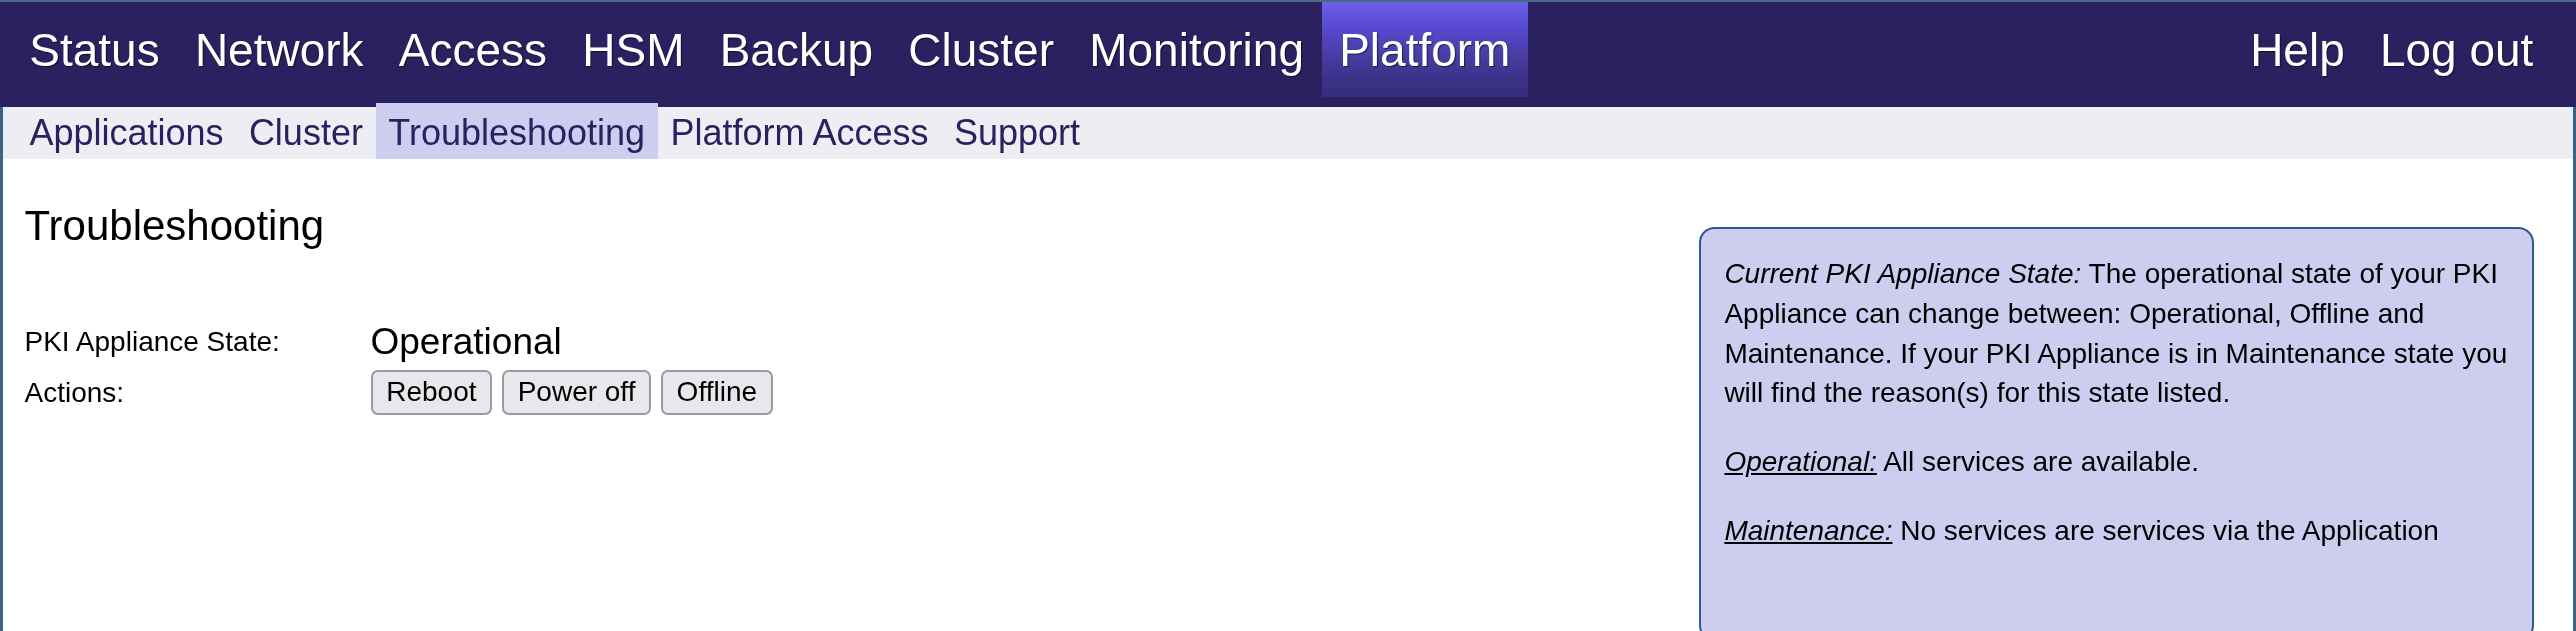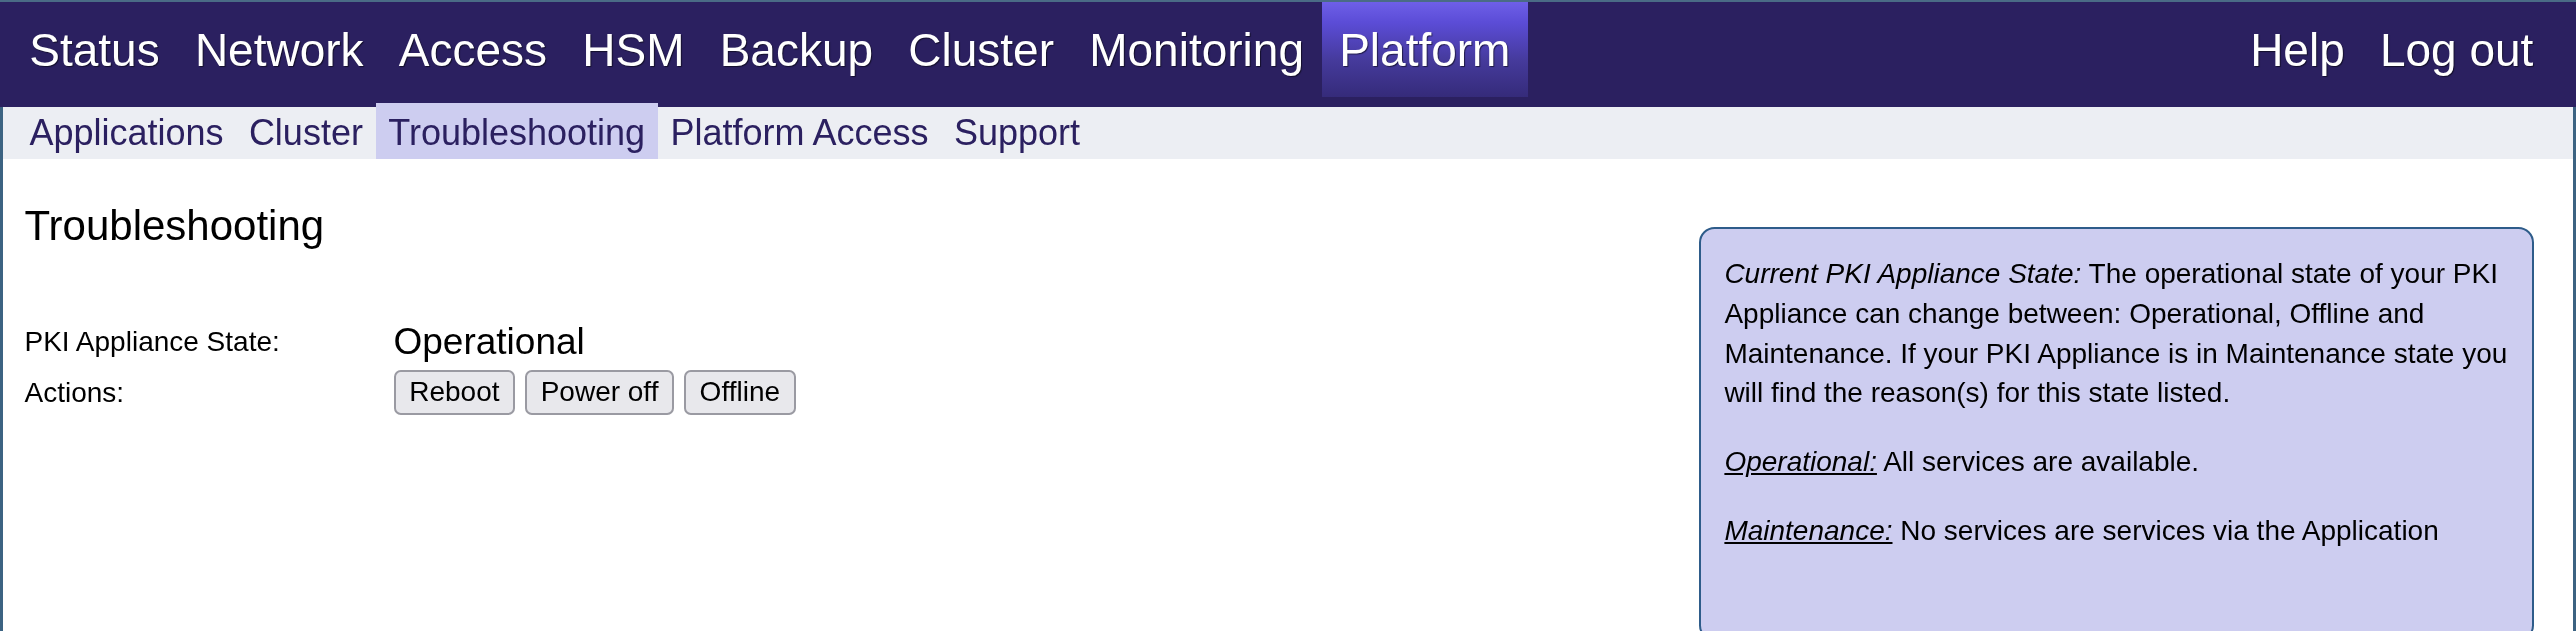--- a/index.html
+++ b/index.html
@@ -81,21 +81,21 @@
     position: absolute; left: 21.5px; top: 46px;
     font-size: 42px;
     color: #000000;
     line-height: 1;
     white-space: nowrap;
   }
 
   #form-block {
     position: absolute; left: 21.5px; top: 159px;
   }
-  .form-row { display: flex; align-items: center; gap: 23px; }
+  .form-row { display: flex; align-items: center; }
   .form-label {
     width: 346px;
     font-size: 28px;
     color: #000;
     line-height: 1;
     white-space: nowrap;
   }
   .form-value {
     font-size: 37px;
     color: #000;

